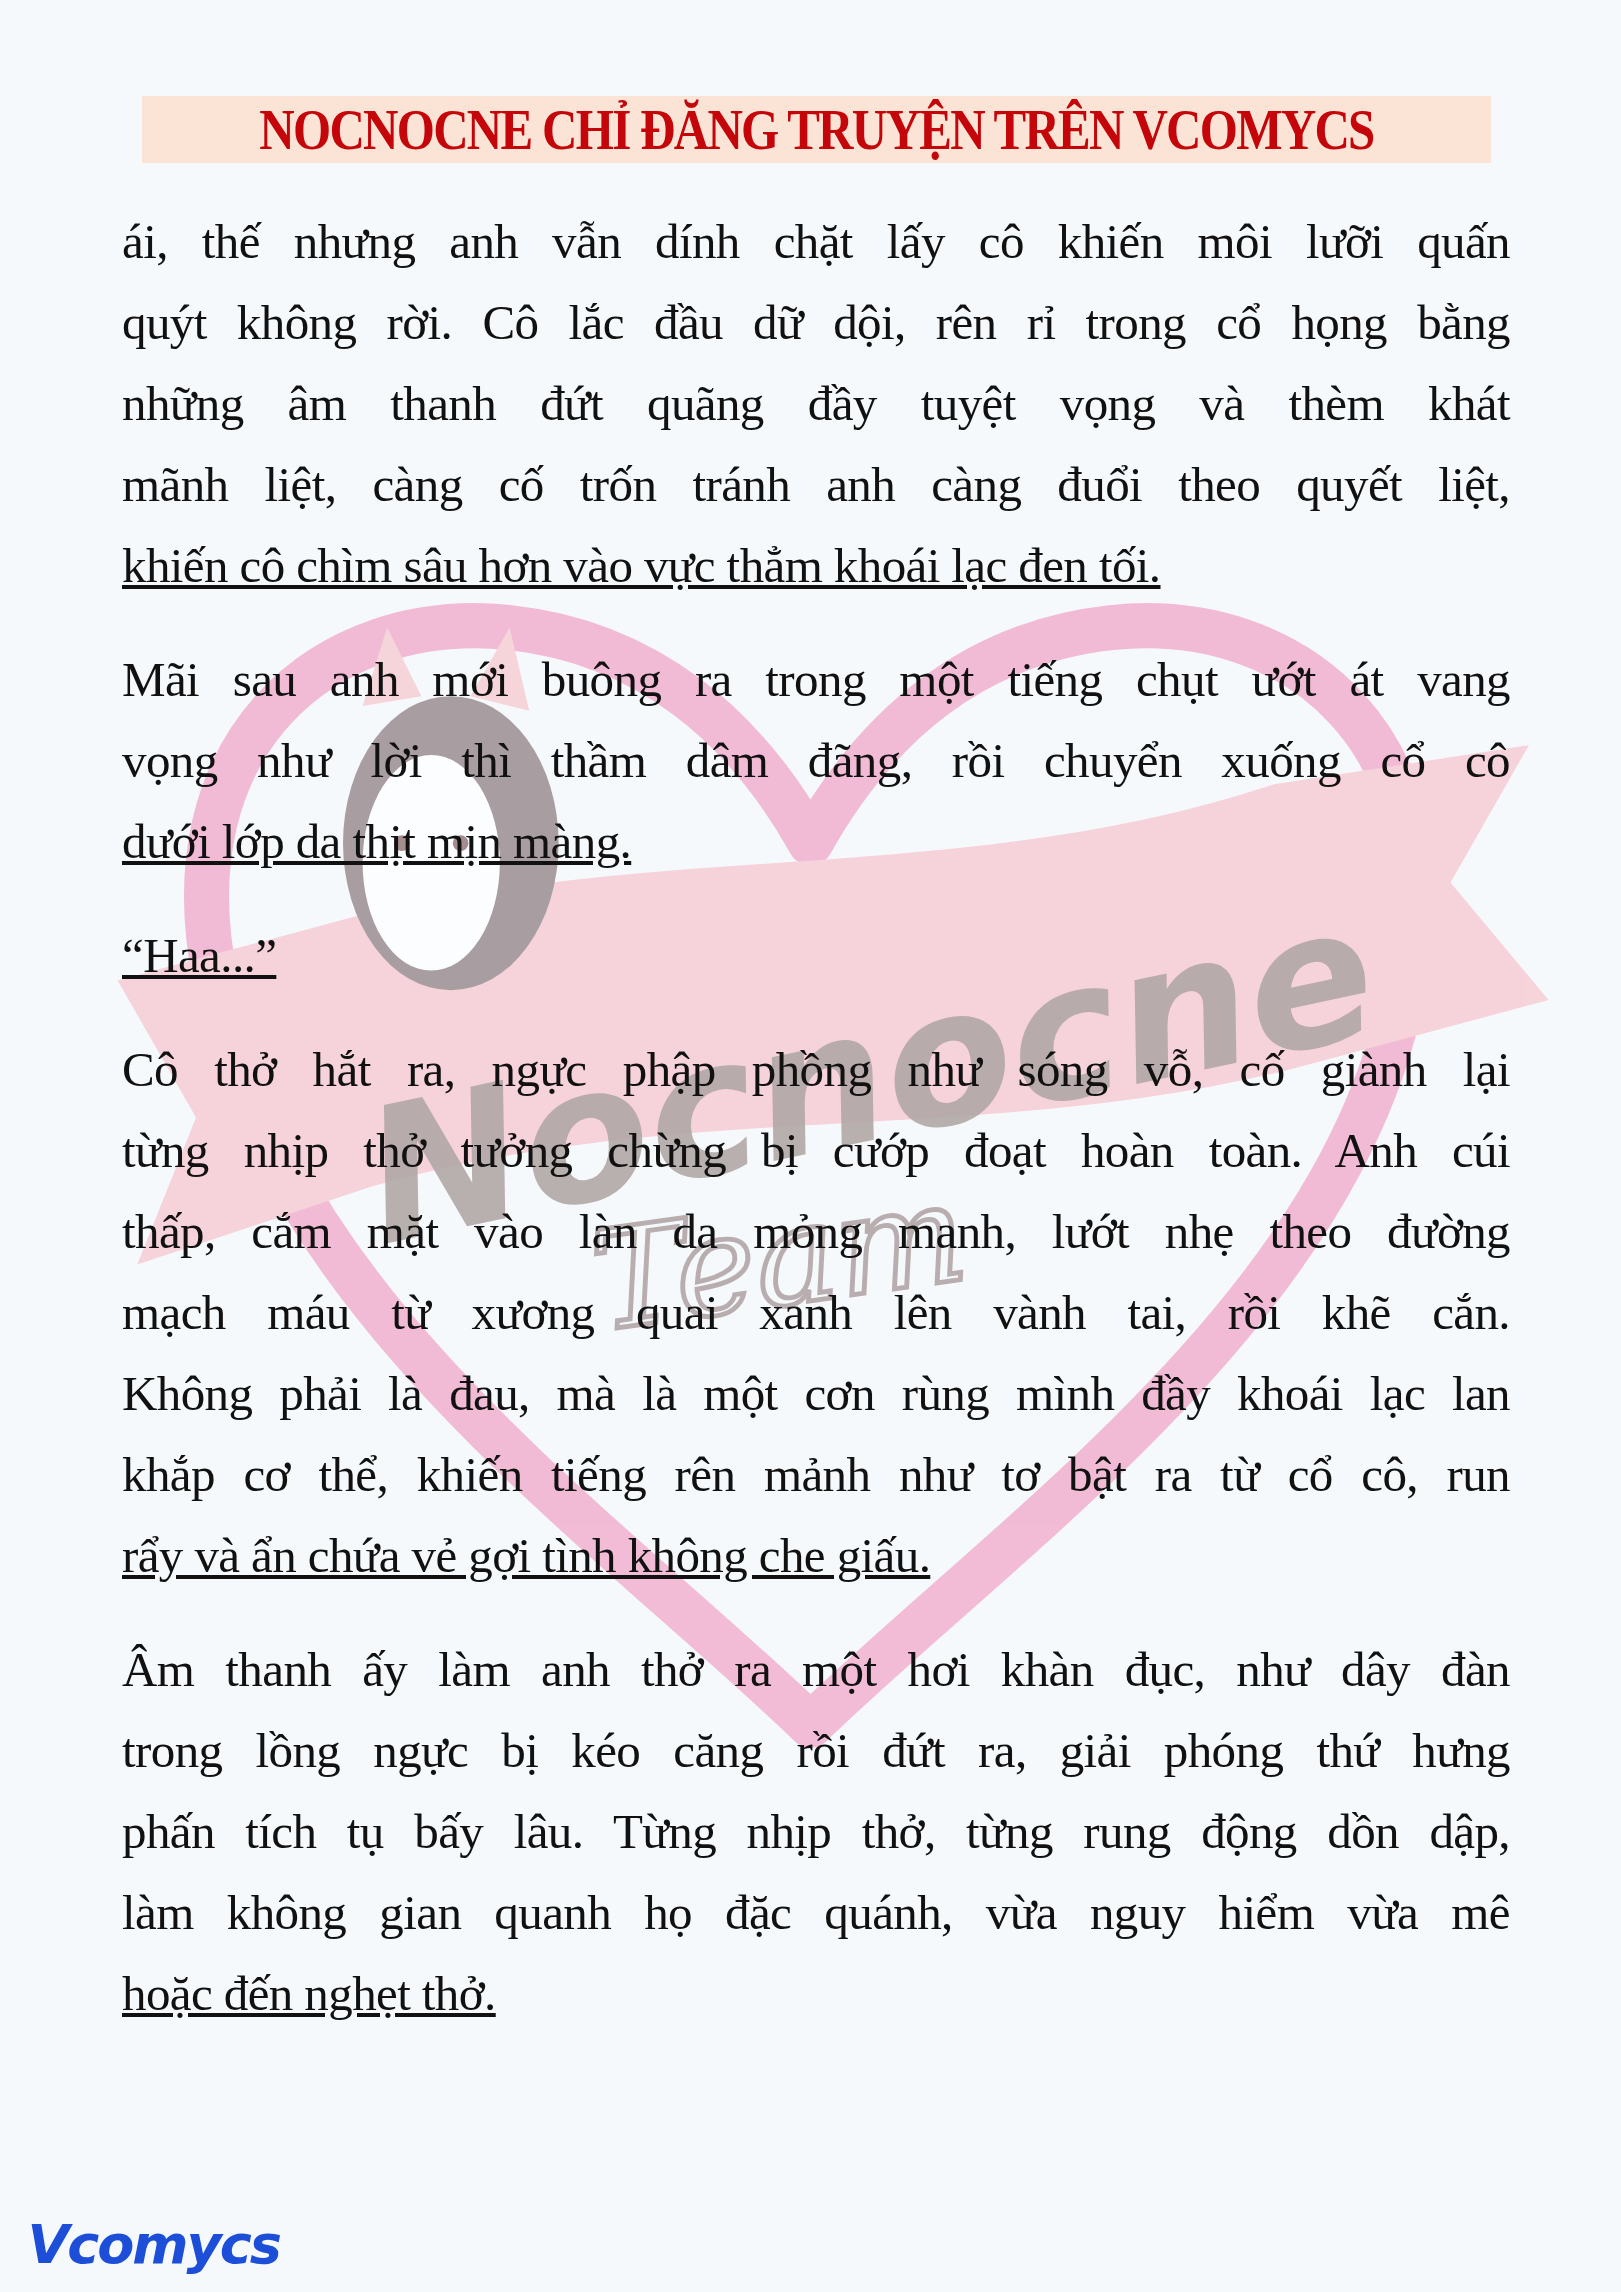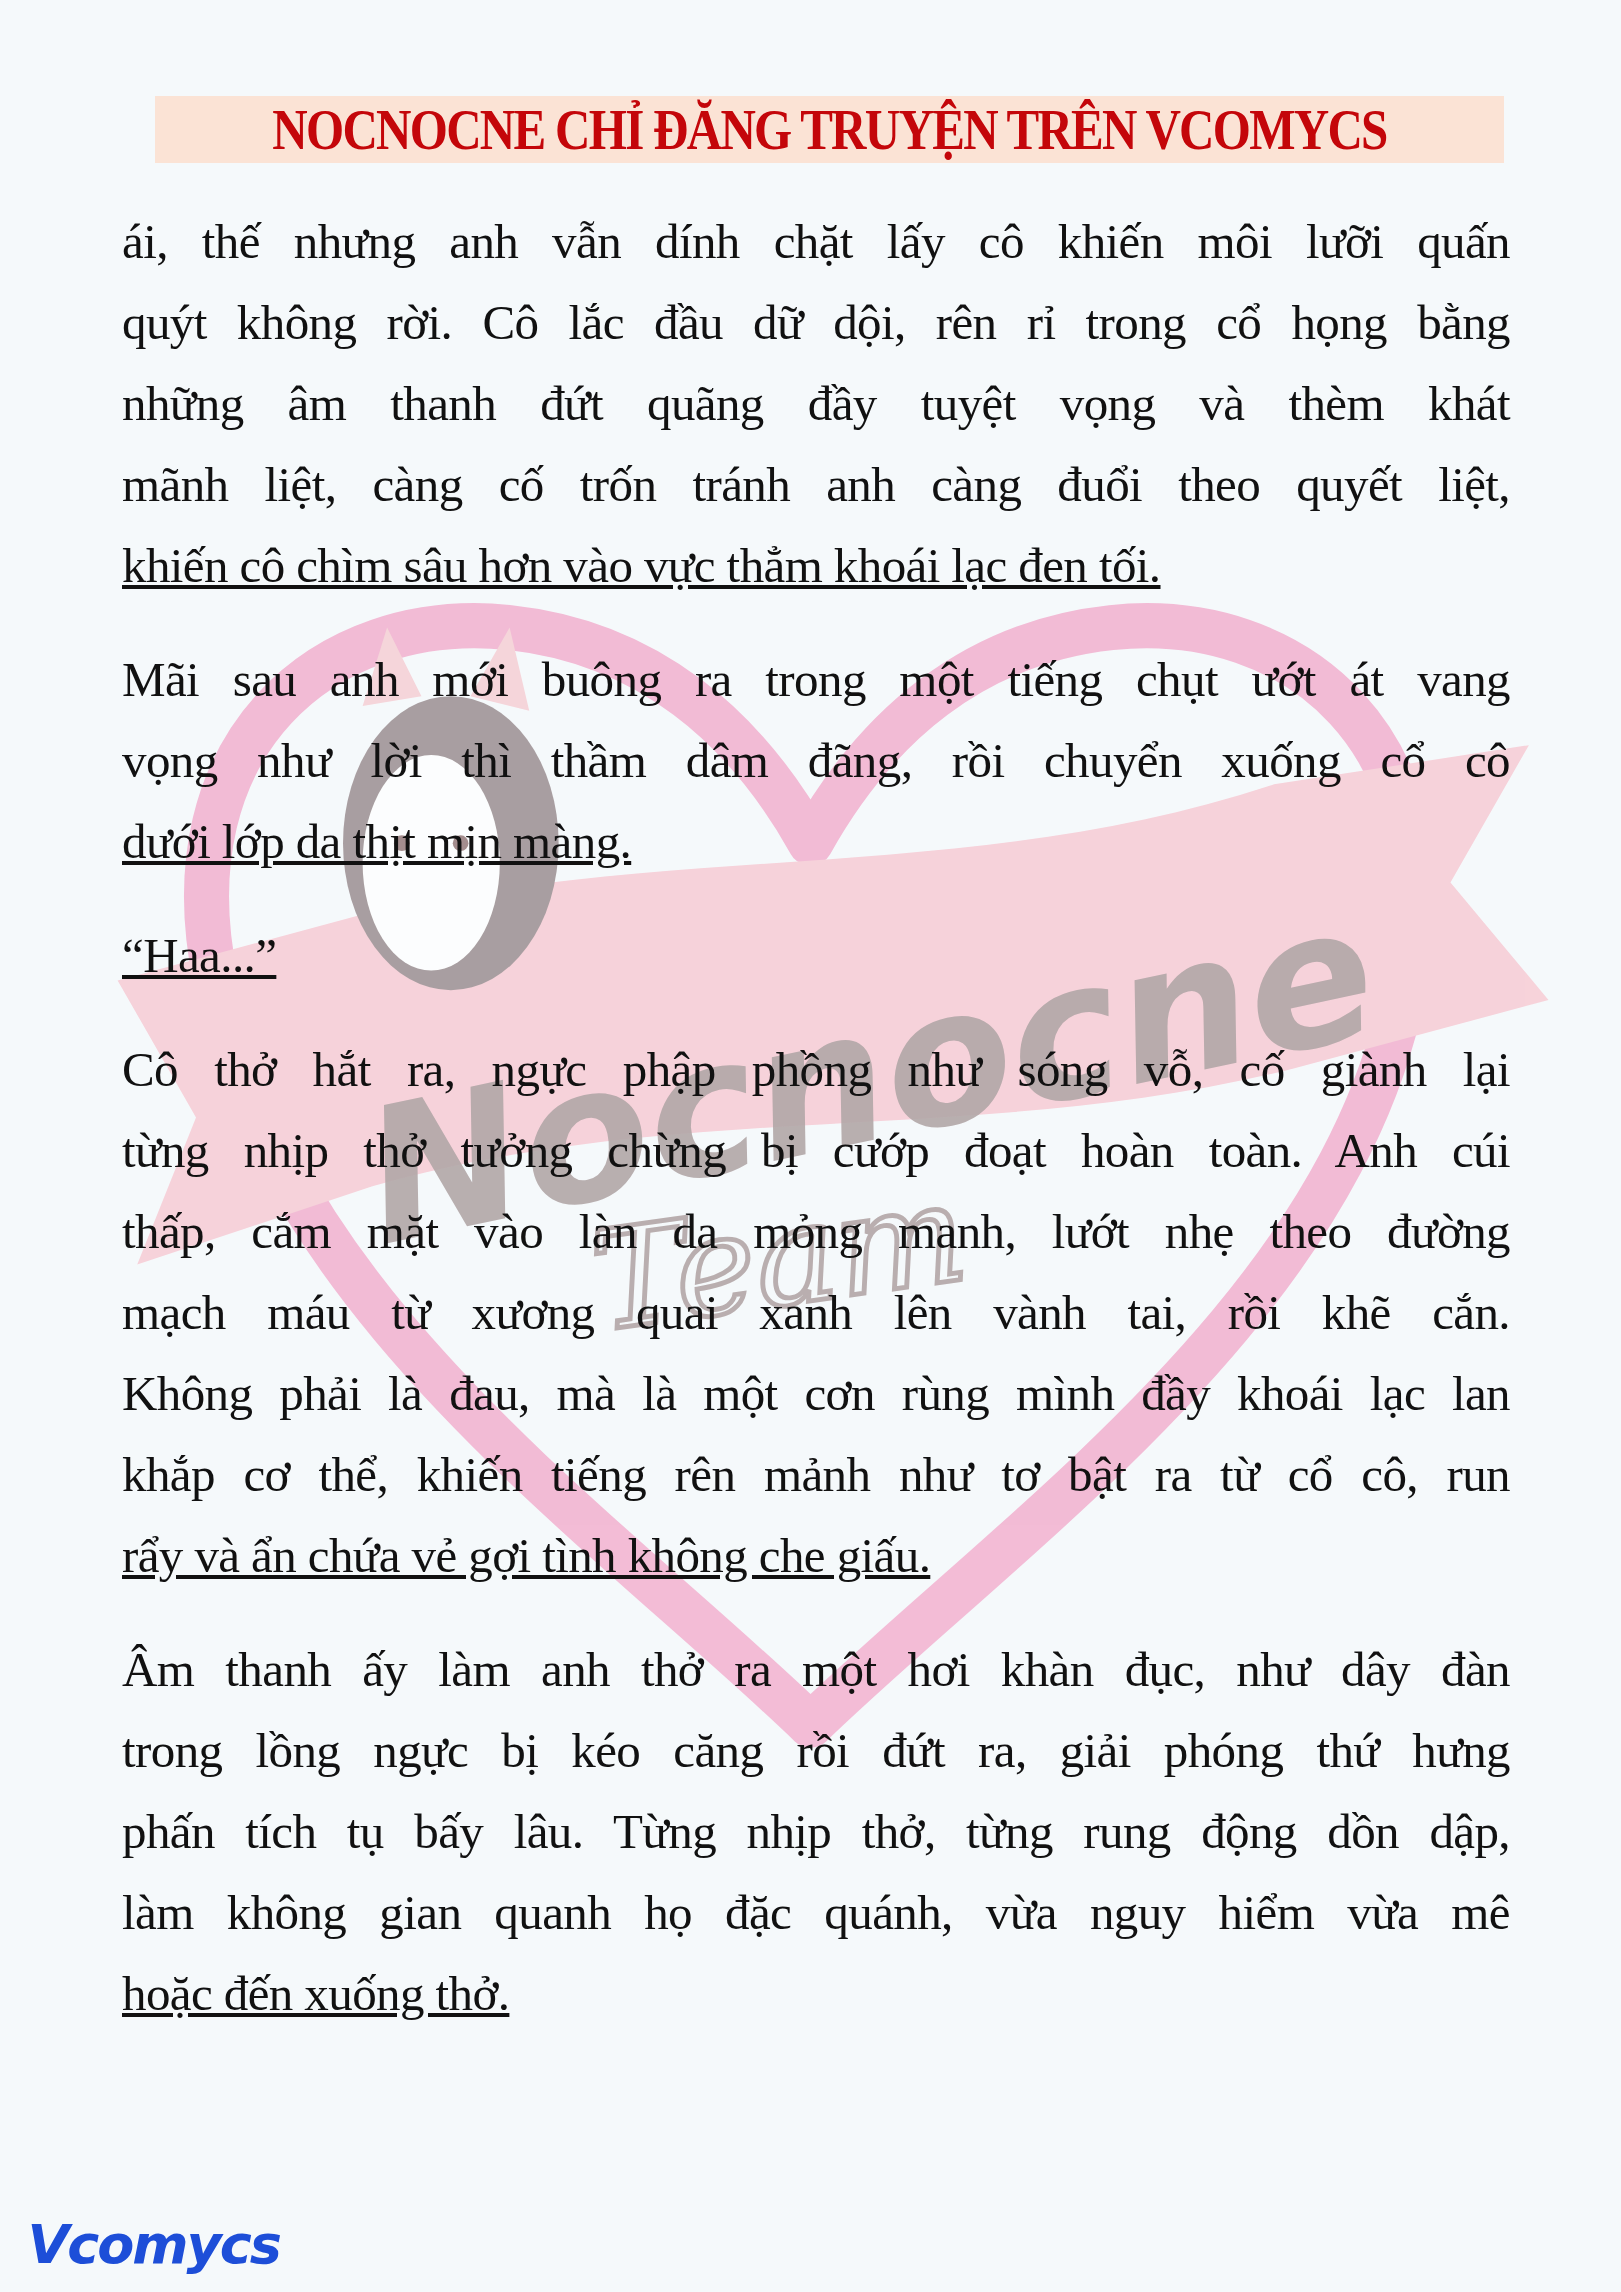--- a/index.html
+++ b/index.html
@@ -4,21 +4,21 @@
 <style>
   html, body { margin: 0; padding: 0; }
   body {
     width: 1621px; height: 2293px;
     background: #f5f9fb;
     position: relative; overflow: hidden;
     font-family: "Liberation Serif", "DejaVu Serif", serif;
   }
   .watermark { position: absolute; left: 0; top: 0; width: 1621px; height: 2293px; z-index: 0; }
   .banner {
-    position: absolute; left: 155px; top: 96px; width: 1349px; height: 67px;
+    position: absolute; left: 142px; top: 96px; width: 1349px; height: 67px;
     background: #fbe3d5; z-index: 2;
   }
   .banner-text {
     position: absolute; left: 0; top: 0; width: 100%; height: 67px;
     line-height: 67px; text-align: center;
     color: #c4060a; font-weight: bold; font-size: 57px;
     letter-spacing: -2px; transform: scaleX(0.86); transform-origin: center;
     white-space: nowrap;
   }
   .content {
@@ -85,20 +85,20 @@
     <span class="line">mạch máu từ xương quai xanh lên vành tai, rồi khẽ cắn.</span>
     <span class="line">Không phải là đau, mà là một cơn rùng mình đầy khoái lạc lan</span>
     <span class="line">khắp cơ thể, khiến tiếng rên mảnh như tơ bật ra từ cổ cô, run</span>
     <span class="line last">rẩy và ẩn chứa vẻ gợi tình không che giấu.</span>
   </p>
   <p class="para">
     <span class="line">Âm thanh ấy làm anh thở ra một hơi khàn đục, như dây đàn</span>
     <span class="line">trong lồng ngực bị kéo căng rồi đứt ra, giải phóng thứ hưng</span>
     <span class="line">phấn tích tụ bấy lâu. Từng nhịp thở, từng rung động dồn dập,</span>
     <span class="line">làm không gian quanh họ đặc quánh, vừa nguy hiểm vừa mê</span>
-    <span class="line last">hoặc đến xuống thở.</span>
+    <span class="line last">hoặc đến nghẹt thở.</span>
   </p>
 </div>
 
 <div class="logo">
   <span class="logo-text">Vcomycs</span>
 </div>
 
 
 </body></html>

